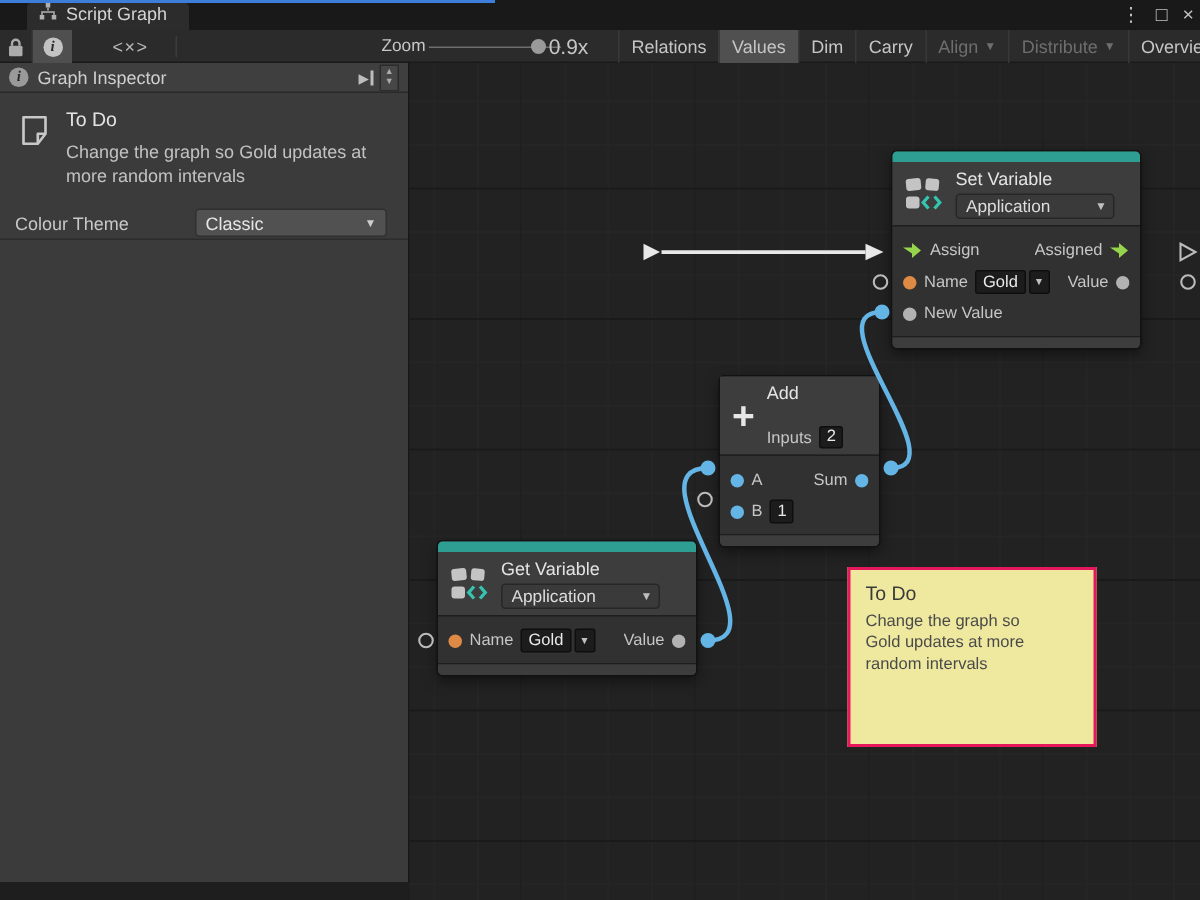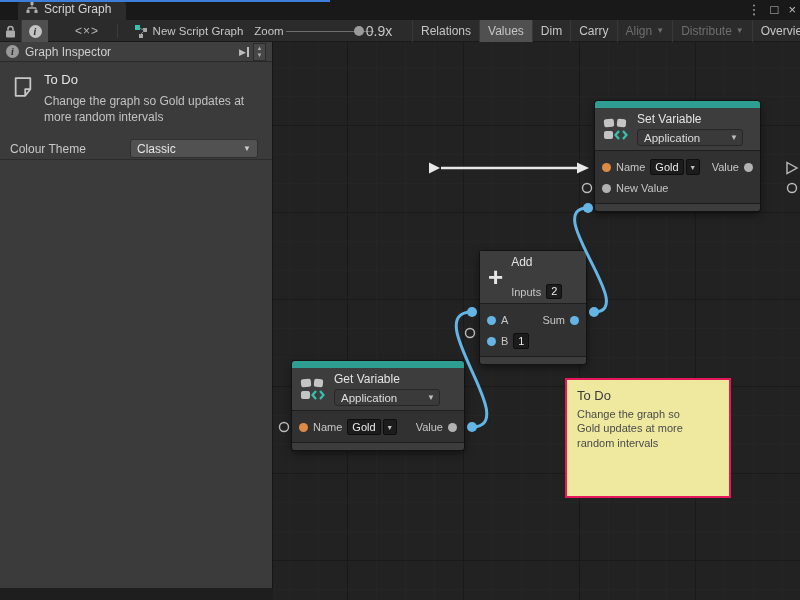--- a/index.html
+++ b/index.html
@@ -151,29 +151,20 @@
         <path d="M3 5.5V4a2.5 2.5 0 0 1 5 0v1.5" stroke="#ABABAB" stroke-width="1.6" fill="none"></path>
       </svg>
     </div>
     <div class="tcell infocell">
       <span class="ibadge">i</span>
     </div>
     <div class="tcell codecell">
       <span>&lt;×&gt;</span>
     </div>
     <div class="tcell sep1"></div>
-    <div class="tcell newgraph">
-      <svg width="13" height="13" viewBox="0 0 13 13">
-        <rect x="0" y="0" width="5" height="5" fill="#35C4B0"></rect>
-        <rect x="8" y="3" width="4" height="4" fill="#A8A8A8"></rect>
-        <rect x="4" y="9" width="4" height="4" fill="#A8A8A8"></rect>
-        <path d="M4 3l5 2M9 6l-4 4" stroke="#8A8A8A" stroke-width="1"></path>
-      </svg>
-      <span>New Script Graph</span>
-    </div>
     <div class="tcell zoomlabel">Zoom</div>
     <div class="tcell slider">
       <div class="track"></div>
       <div class="handle"></div>
     </div>
     <div class="tcell zoomval">0.9x</div>
     <div class="tb-buttons">
       <div class="tbtn">Relations</div>
       <div class="tbtn active">Values</div>
       <div class="tbtn">Dim</div>
@@ -240,20 +231,34 @@
         <div class="n-title">Set Variable</div>
         <div class="dd-scope">
           <span class="scope-text">Application</span>
           <span class="caret">▼</span>
         </div>
       </div>
     </div>
     <div class="n-ports">
       <div class="p-row">
         <div class="p-left">
+          <svg width="13" height="10" viewBox="0 0 13 10">
+            <polygon points="0,3 6,3 6,0 12,5 6,10 6,7" fill="#96D54B"></polygon>
+          </svg>
+          <span class="p-label">Assign</span>
+        </div>
+        <div class="p-right">
+          <span class="p-label">Assigned</span>
+          <svg width="13" height="10" viewBox="0 0 13 10">
+            <polygon points="0,3 6,3 6,0 12,5 6,10 6,7" fill="#96D54B"></polygon>
+          </svg>
+        </div>
+      </div>
+      <div class="p-row">
+        <div class="p-left">
           <span class="dot dot-orange"></span>
           <span class="p-label">Name</span>
           <span class="gold-dd">
             <span class="vbox">Gold</span>
             <span class="ddcaretbox">
               <span>▼</span>
             </span>
           </span>
         </div>
         <div class="p-right">

